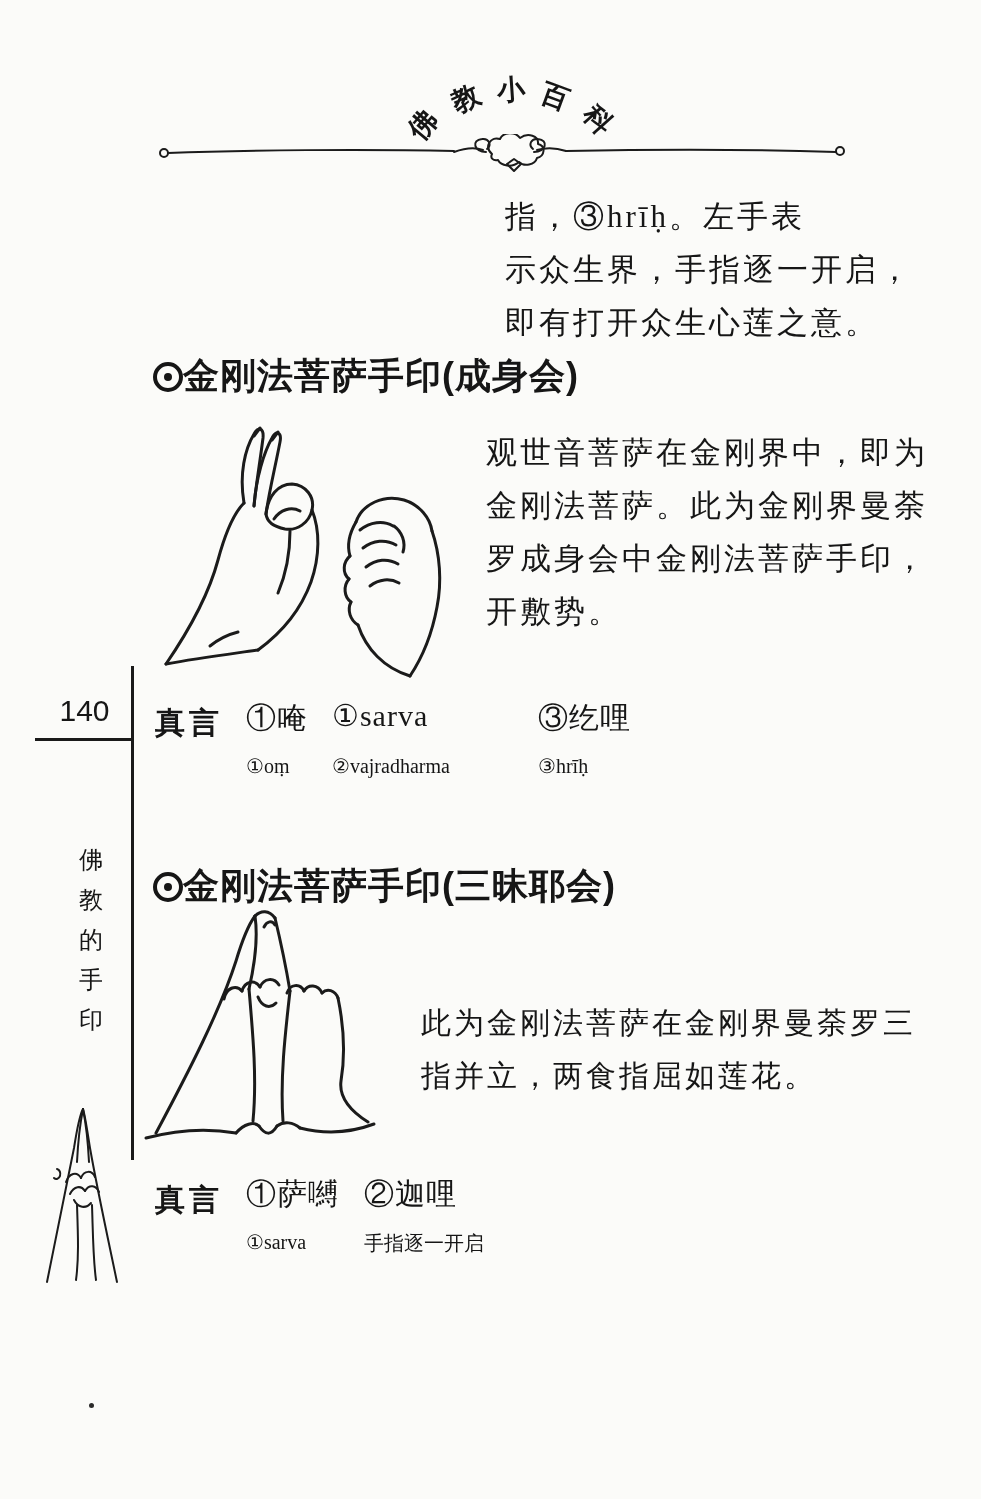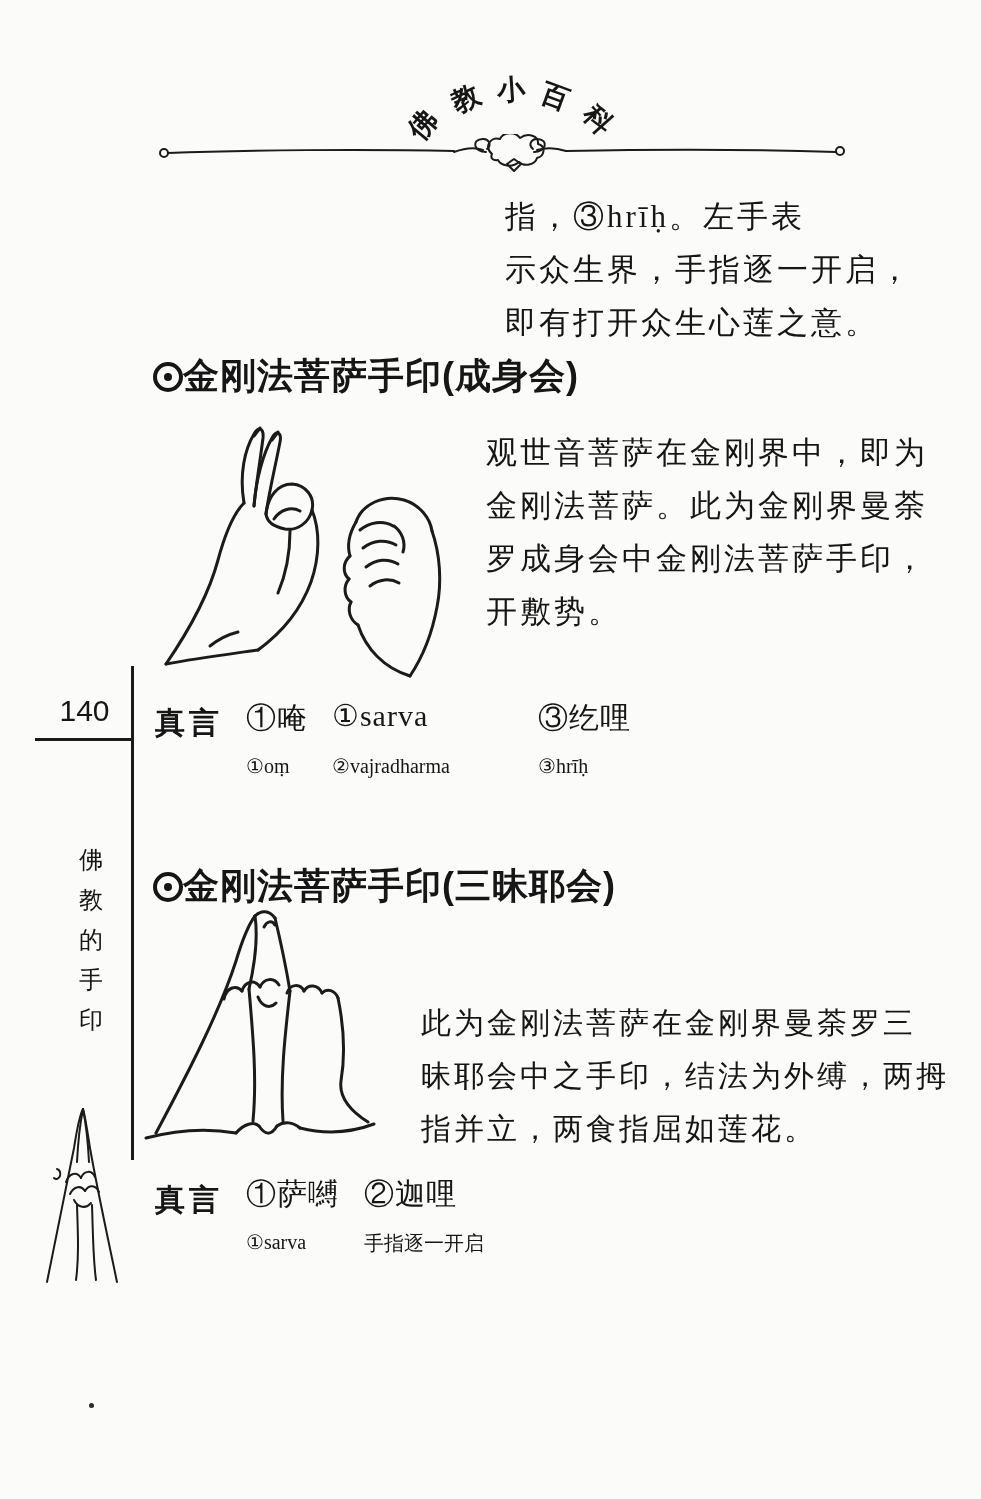--- a/index.html
+++ b/index.html
@@ -167,21 +167,20 @@
   <path d="M200,103 C206,132 207,162 203,186 C201,201 211,215 230,227"></path>
   <path d="M8,243 C38,235 70,233 98,238"></path>
   <path d="M98,238 C106,229 116,226 121,231"></path>
   <path d="M121,231 C127,240 133,241 139,231"></path>
   <path d="M139,231 C146,226 155,227 162,233"></path>
   <path d="M162,233 C186,239 212,238 236,229"></path>
 </svg>
 
 <div class="abs para2" style="left:396px;top:996px;margin-left:25px;">
   <div class="line">此为金刚法菩萨在金刚界曼荼罗三</div>
-  <div class="line">昧耶会中之手印，结法为外缚，两拇</div>
   <div class="line">指并立，两食指屈如莲花。</div>
 </div>
 
 <div class="abs mantra-label" style="left:155px;top:1180px;">真言</div>
 <div class="abs mantra-grid mg2" style="left:246px;top:1174px;">
   <div class="m-cn">①萨嚩</div>
   <div class="m-cn">②迦哩</div>
   <div class="m-ro">①sarva</div>
   <div class="m-ro">手指逐一开启</div>
 </div>

